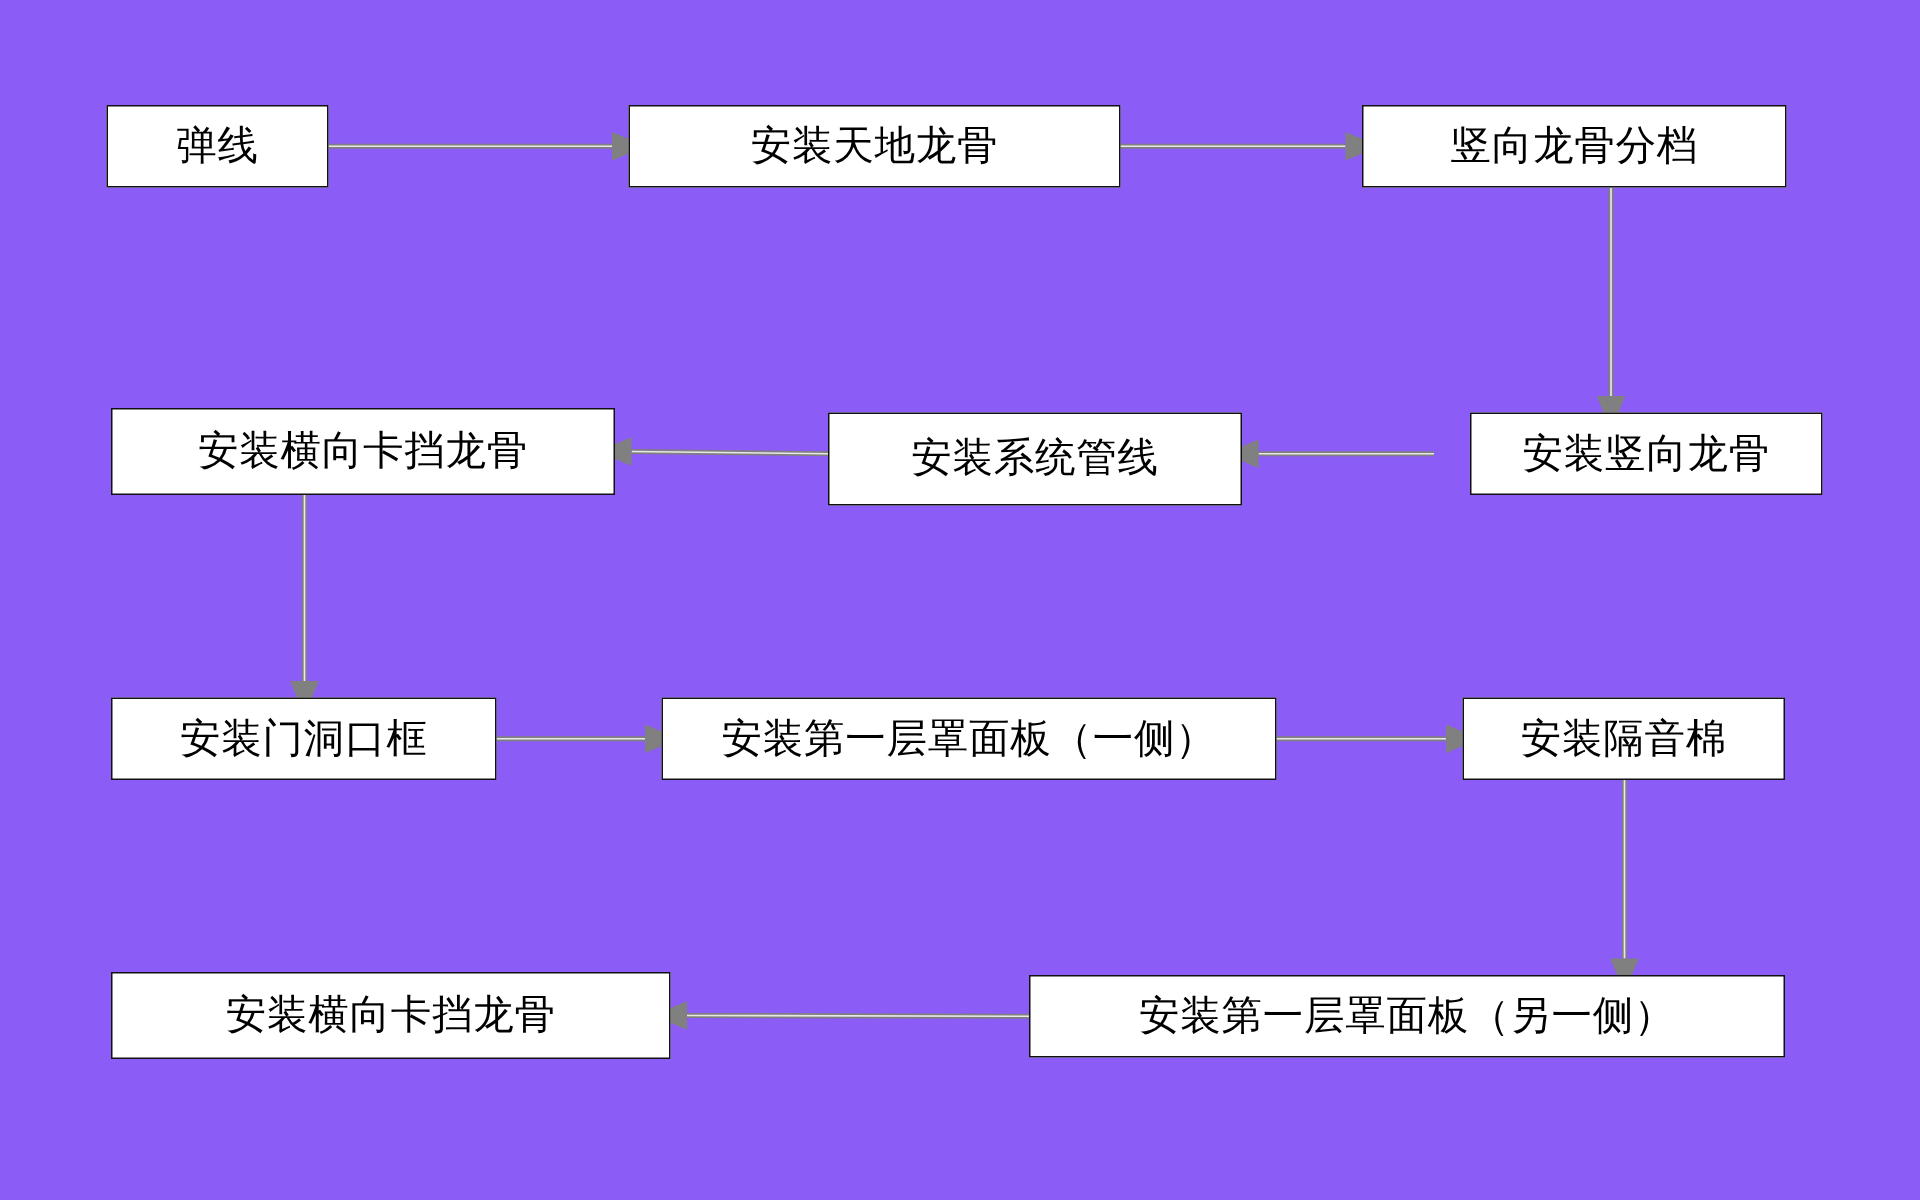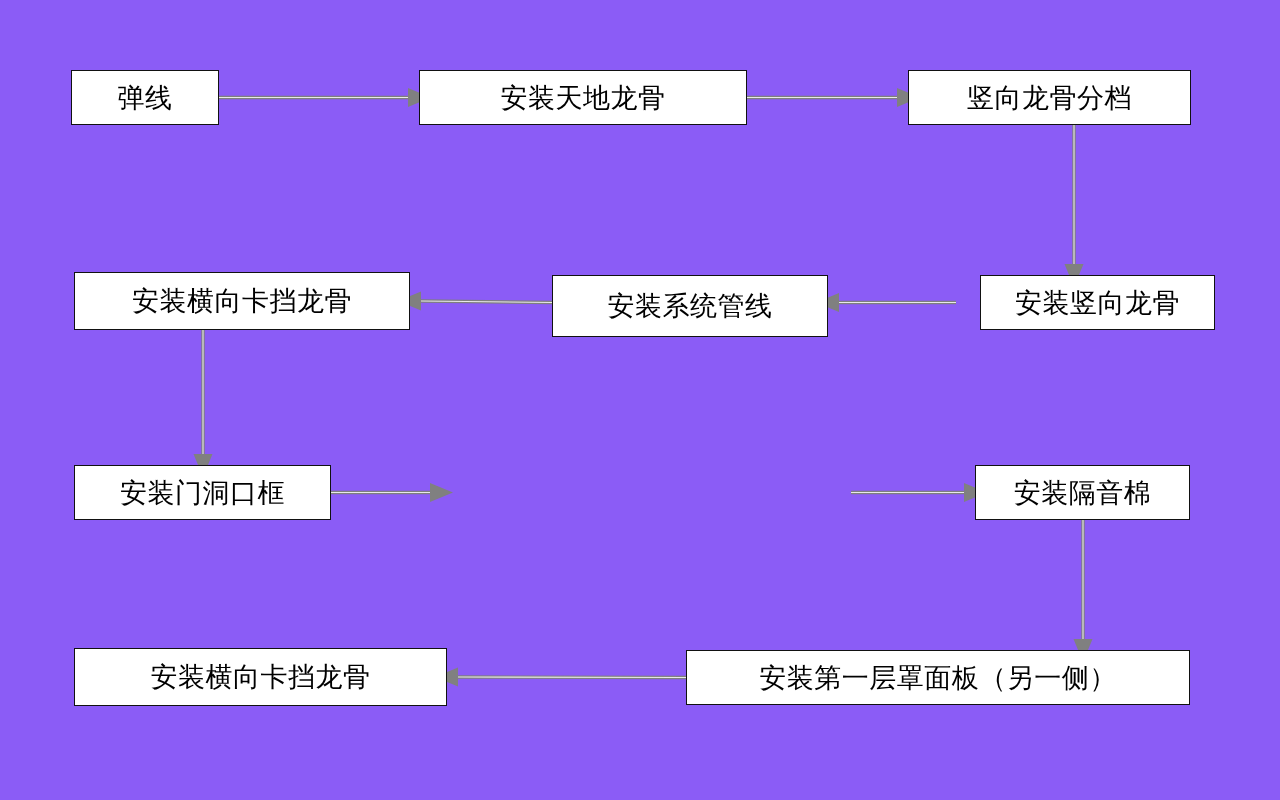--- a/index.html
+++ b/index.html
@@ -139,20 +139,23 @@
   </div>
 
   <div class="node" style="left:74px; top:272px; width:336px; height:58px;">
     <span class="node-label">安装横向卡挡龙骨</span>
   </div>
 
   <div class="node" style="left:74px; top:465px; width:257px; height:55px;">
     <span class="node-label">安装门洞口框</span>
   </div>
 
+  <div class="node" style="left:441px; top:465px; width:410px; height:55px;">
+    <span class="node-label">安装第一层罩面板（一侧）</span>
+  </div>
 
   <div class="node" style="left:975px; top:465px; width:215px; height:55px;">
     <span class="node-label">安装隔音棉</span>
   </div>
 
   <div class="node" style="left:686px; top:650px; width:504px; height:55px;text-align:right;">
     <span class="node-label">安装第一层罩面板（另一侧）</span>
   </div>
 
   <div class="node" style="left:74px; top:648px; width:373px; height:58px;">

